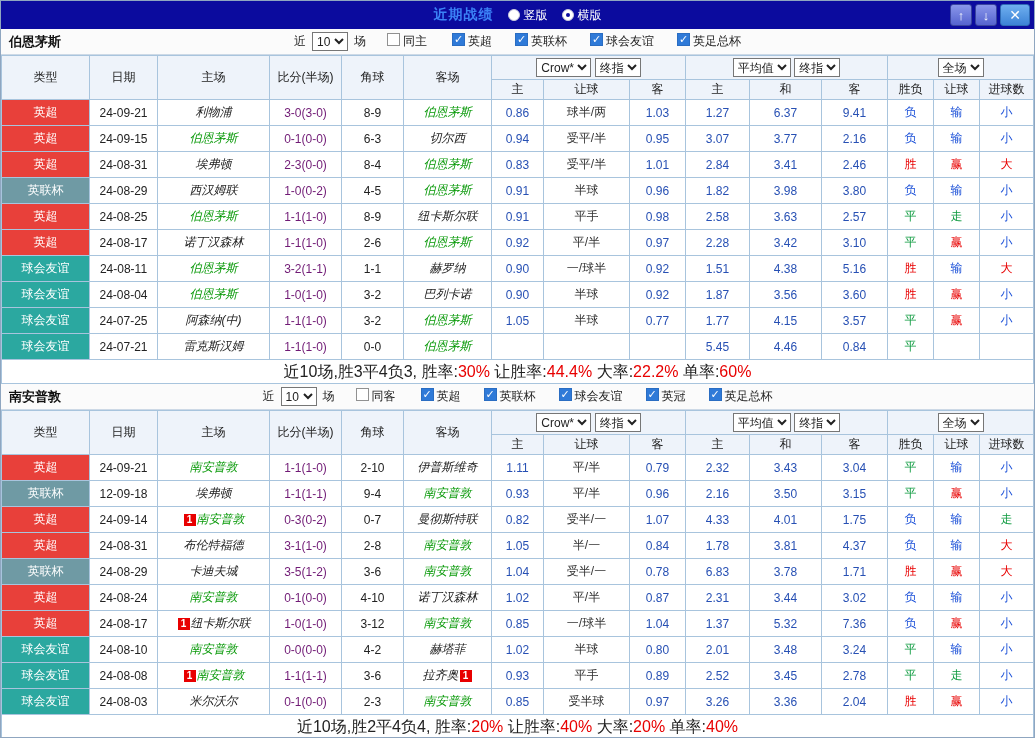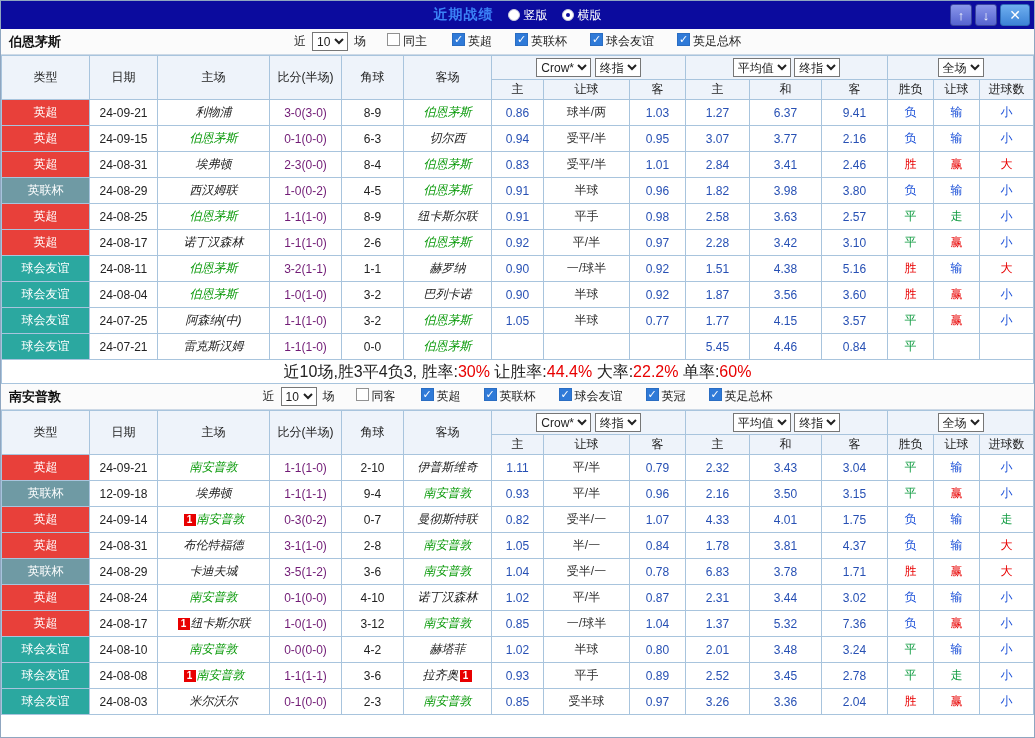--- a/index.html
+++ b/index.html
@@ -580,15 +580,16 @@
             <td class="num">0.97</td>
             <td class="num">3.26</td>
             <td class="num">3.36</td>
             <td class="num">2.04</td>
             <td class="res r">胜</td>
             <td class="res r">赢</td>
             <td class="res b">小</td>
           </tr>
         </tbody>
     </table>
+    <div class="tfooter"><span>近10场,胜2平4负4, </span><span>胜率:</span><span class="r">20%</span><span> 让胜率:</span><span class="r">40%</span><span> 大率:</span><span class="r">20%</span><span> 单率:</span><span class="r">40%</span></div>
   </section>
 
 </div>
 
 </body></html>

